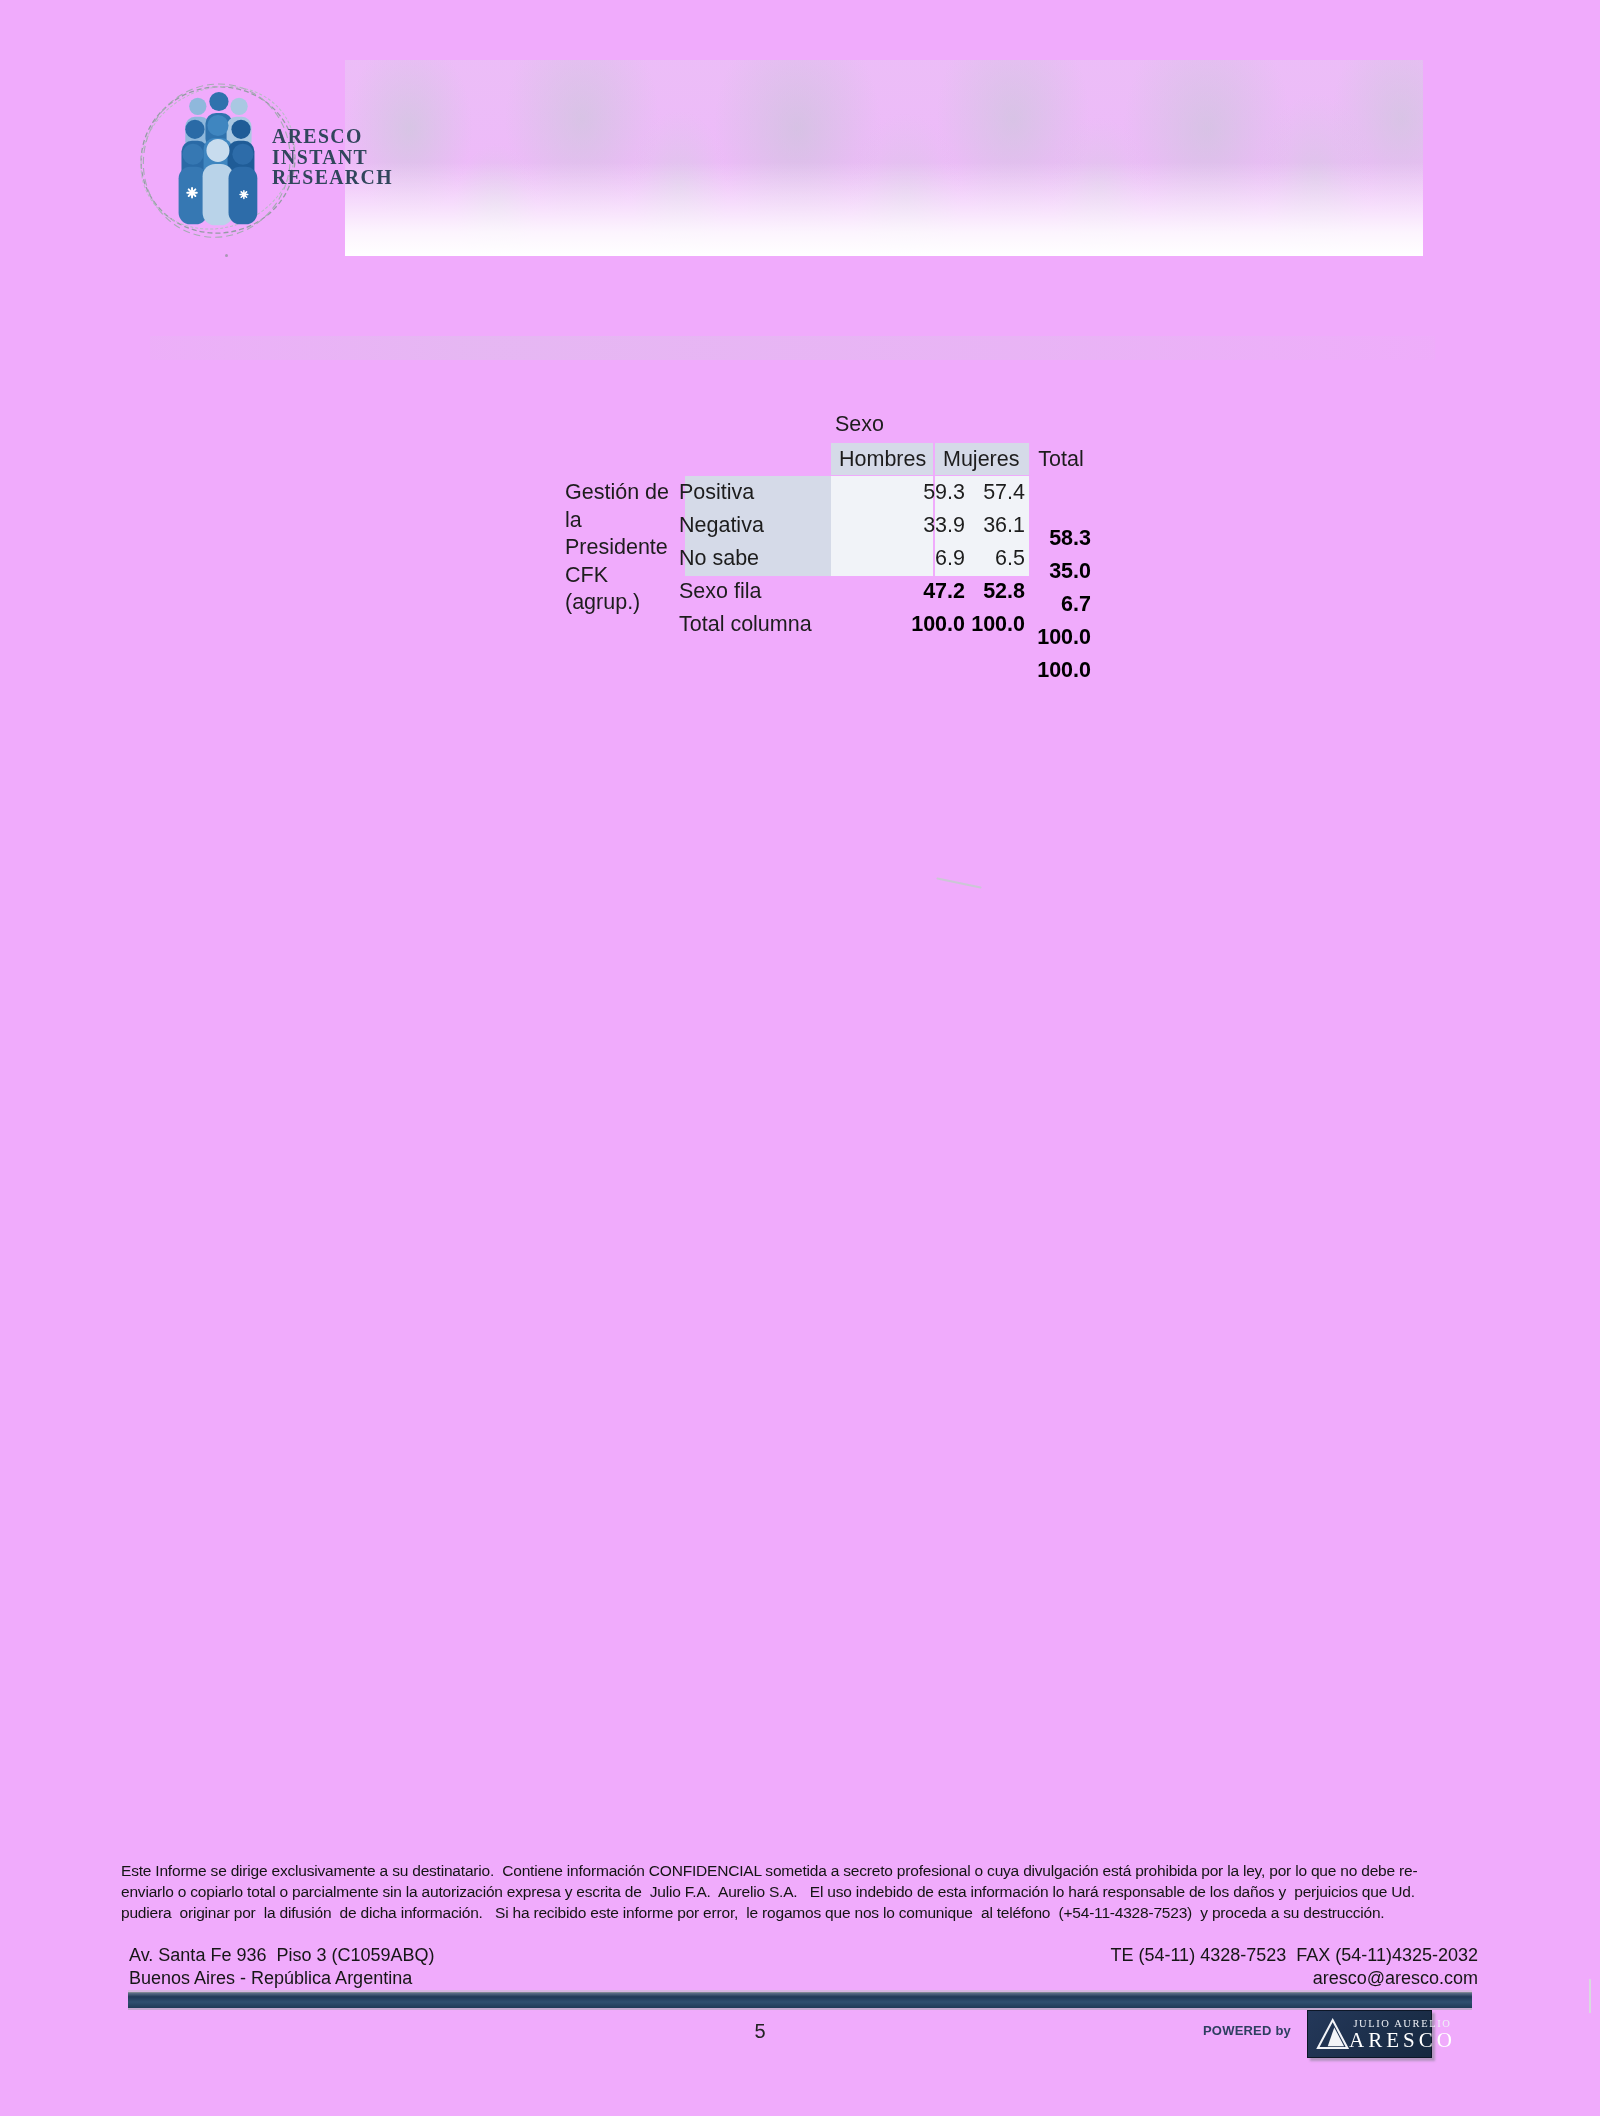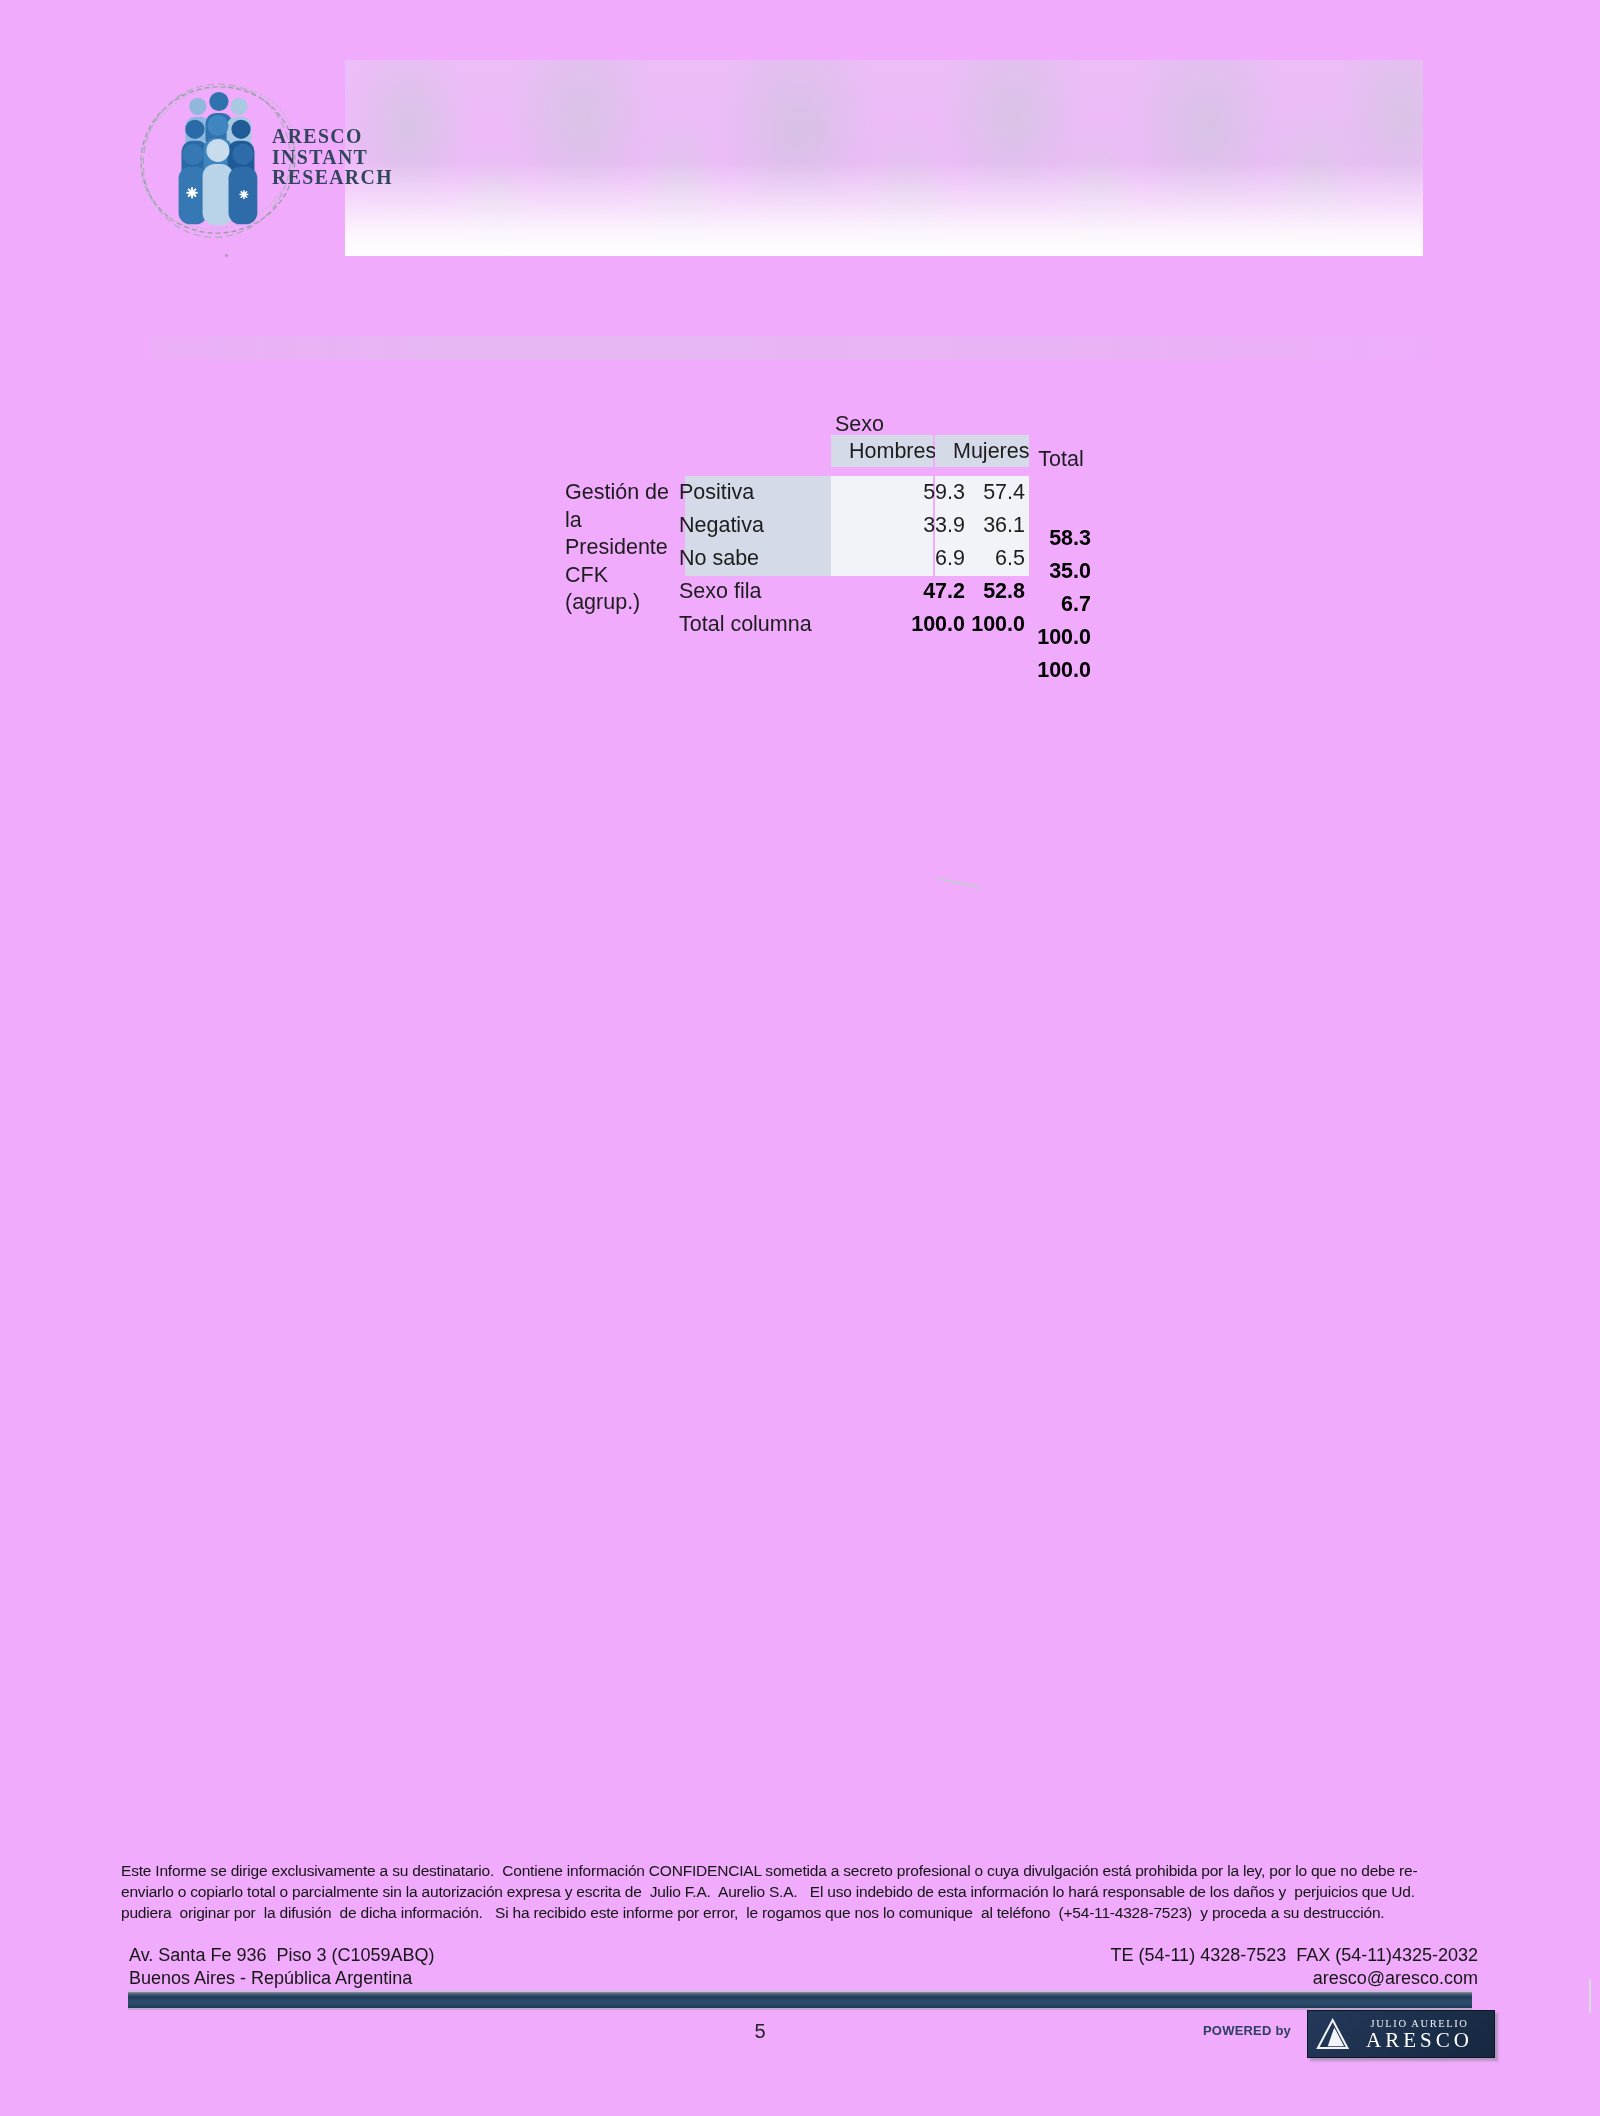--- a/index.html
+++ b/index.html
@@ -33,21 +33,21 @@
 
   
   .title-band{position:absolute;left:150px;top:336px;width:1285px;height:24px;
     background:linear-gradient(90deg, rgba(206,211,221,.10), rgba(206,211,221,.30) 25%, rgba(206,211,221,.22) 70%, rgba(206,211,221,.05));}
   .title{position:absolute;left:538px;top:338px;width:574px;margin:0;text-align:center;
     font-size:24px;font-weight:bold;letter-spacing:.2px;color:#3d5166;}
 
   
   .ctable{position:absolute;left:563px;top:408px;width:540px;height:240px;font-size:21.5px;color:#1d1d1d;}
   .t-sexo{position:absolute;left:272px;top:2px;height:28px;line-height:28px;}
-  .t-h{position:absolute;top:27px;height:32px;line-height:32px;background:#d5dae8;padding-left:18px;box-sizing:border-box;}
+  .t-h{position:absolute;top:35px;height:32px;line-height:32px;background:#d5dae8;padding-left:8px;box-sizing:border-box;}
   .t-h0{left:268px;width:102px;}
   .t-h1{left:372px;width:94px;}
   .t-h2{position:absolute;left:468px;top:35px;width:60px;height:32px;line-height:32px;text-align:center;}
   .t-shade{position:absolute;left:122px;top:68px;width:146px;height:100px;background:#d5dae8;}
   .t-tint{position:absolute;top:68px;height:100px;background:#f1f3f8;}
   .t-tint0{left:268px;width:102px;}
   .t-tint1{left:372px;width:94px;}
   .t-stub{position:absolute;left:2px;top:71px;width:120px;line-height:27.6px;}
   .t-lab{position:absolute;left:116px;width:140px;height:33px;line-height:33px;}
   .t-val{position:absolute;height:33px;line-height:33px;text-align:right;}
@@ -70,21 +70,21 @@
   .address div{white-space:pre;}
   .contact{position:absolute;left:800px;top:1944px;width:678px;text-align:right;
     font-size:18px;line-height:23px;color:#161616;}
   .contact div{white-space:pre;}
   .navy-bar{position:absolute;left:128px;top:1992px;width:1344px;height:15px;
     background:linear-gradient(180deg,#5d7089 0%,#203a58 25%,#2f4f70 60%,#1f3a58 100%);
     border-top:1px solid #7e8894;
     box-shadow:0 2px 0 rgba(160,164,170,.55), 0 -2px 0 rgba(190,194,200,.5);}
   .pagenum{position:absolute;left:700px;top:2020px;width:120px;text-align:center;font-size:20px;color:#222;}
   .powered{position:absolute;left:1203px;top:2023px;font-size:13px;font-weight:bold;color:#2e3f60;letter-spacing:.2px;}
-  .aresco-box{position:absolute;left:1307px;top:2010px;width:188px;height:48px;
+  .aresco-box{position:absolute;left:1307px;top:2010px;width:125px;height:48px;
     background:linear-gradient(135deg,#24385a,#16283f);border:1px solid #0c1626;
     box-shadow:3px 3px 2px rgba(120,125,132,.5);display:flex;align-items:center;box-sizing:border-box;}
   .ab-tri{margin-left:5px;flex:0 0 auto;}
   .ab-text{flex:1;margin-right:4px;}
   .ab-top{font-family:"Liberation Serif",serif;font-size:10.5px;letter-spacing:1.6px;color:#eef1f6;text-align:center;line-height:12px;}
   .ab-name{font-family:"Liberation Serif",serif;font-size:21px;letter-spacing:4px;color:#ffffff;text-align:center;line-height:21px;}
 </style>
 </head>
 <body>
 

